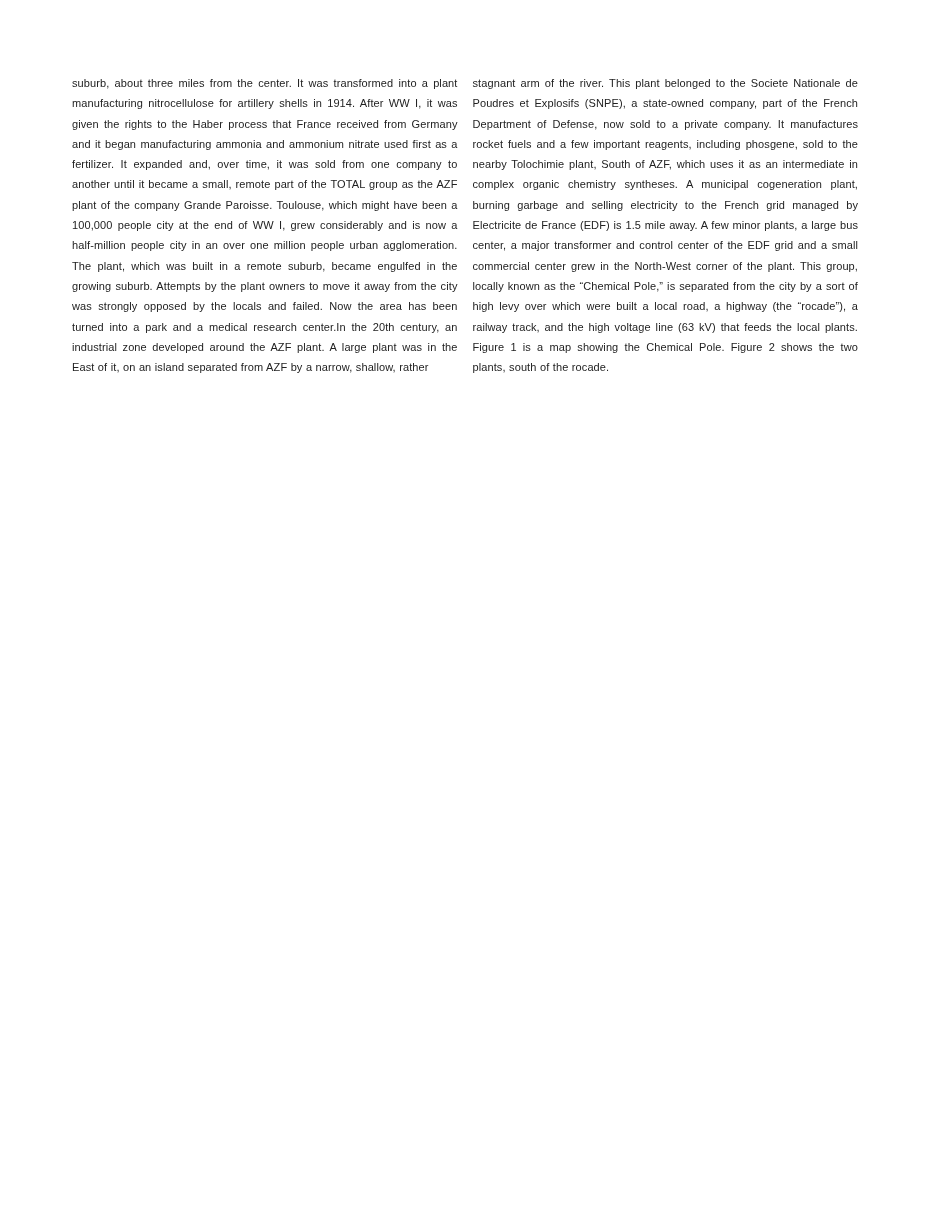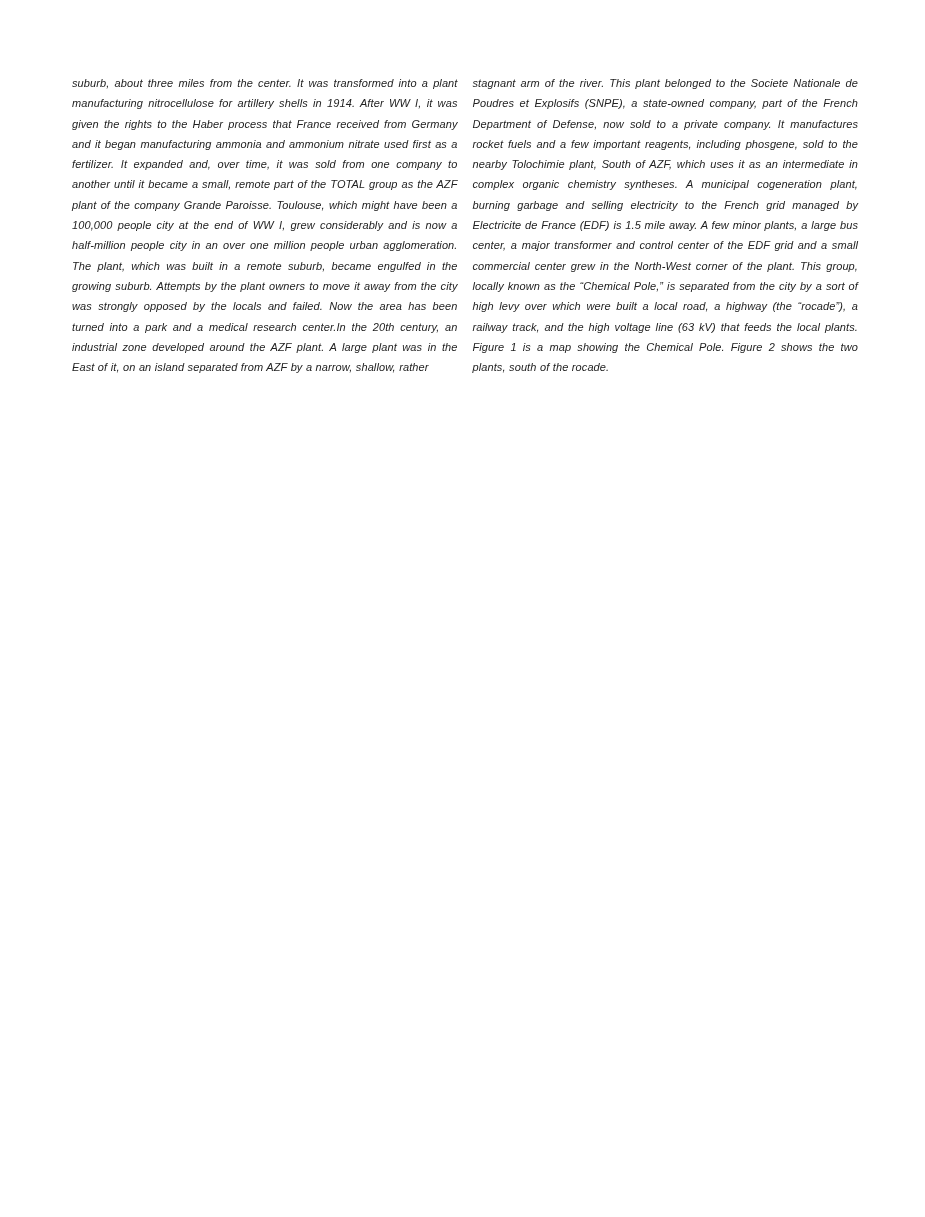--- a/index.html
+++ b/index.html
@@ -17,21 +17,20 @@
     color: #222222;
     overflow: hidden;
   }
   .columns {
     position: absolute;
     top: 73px;
     left: 72px;
     right: 67px;
     display: flex;
     gap: 15px;
-    font-style: italic;
   }
   .col {
     flex: 1 1 0;
     margin: 0;
     font-size: 11px;
     line-height: 20.3px;
     text-align: justify;
     text-justify: inter-word;
     letter-spacing: 0.1px;
     word-spacing: 0.3px;

